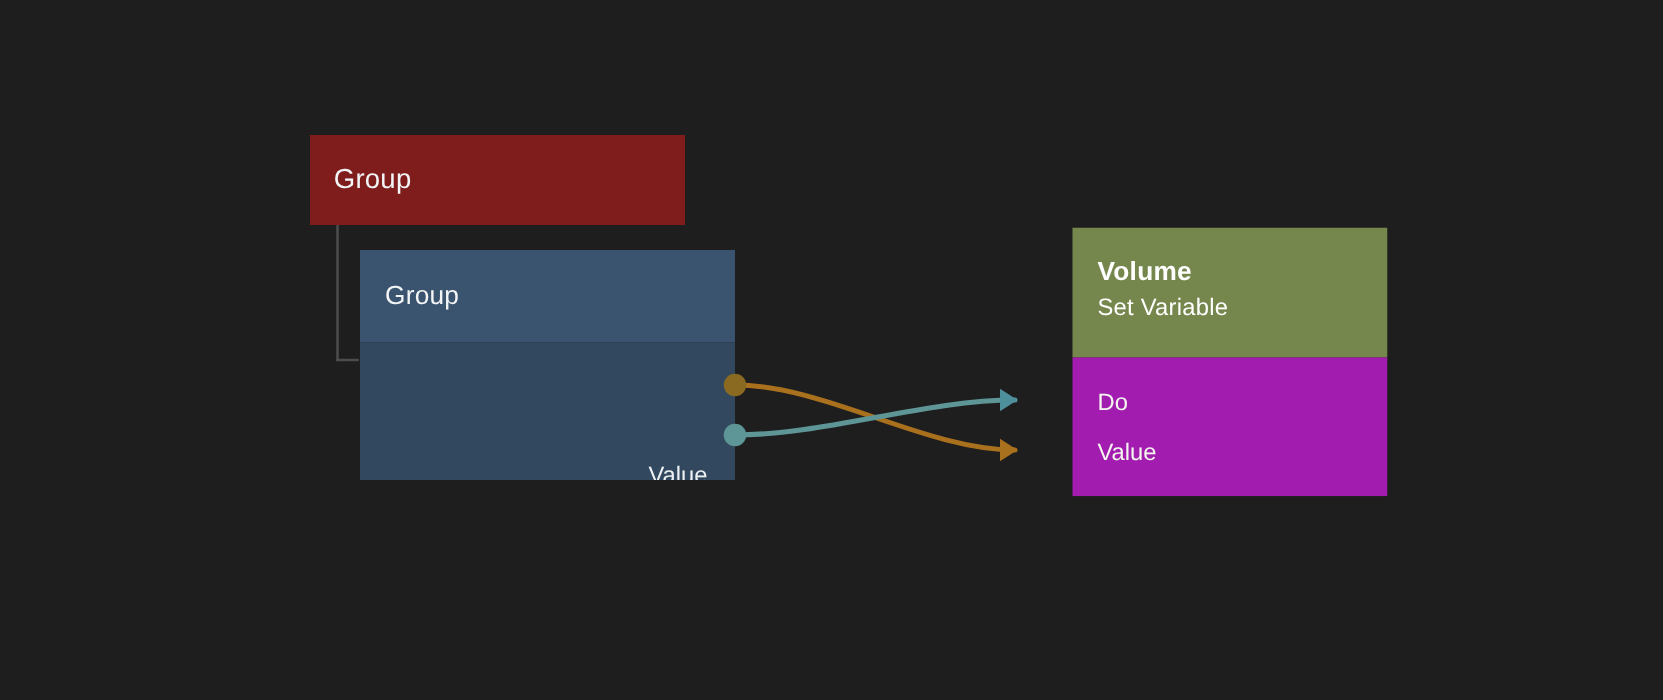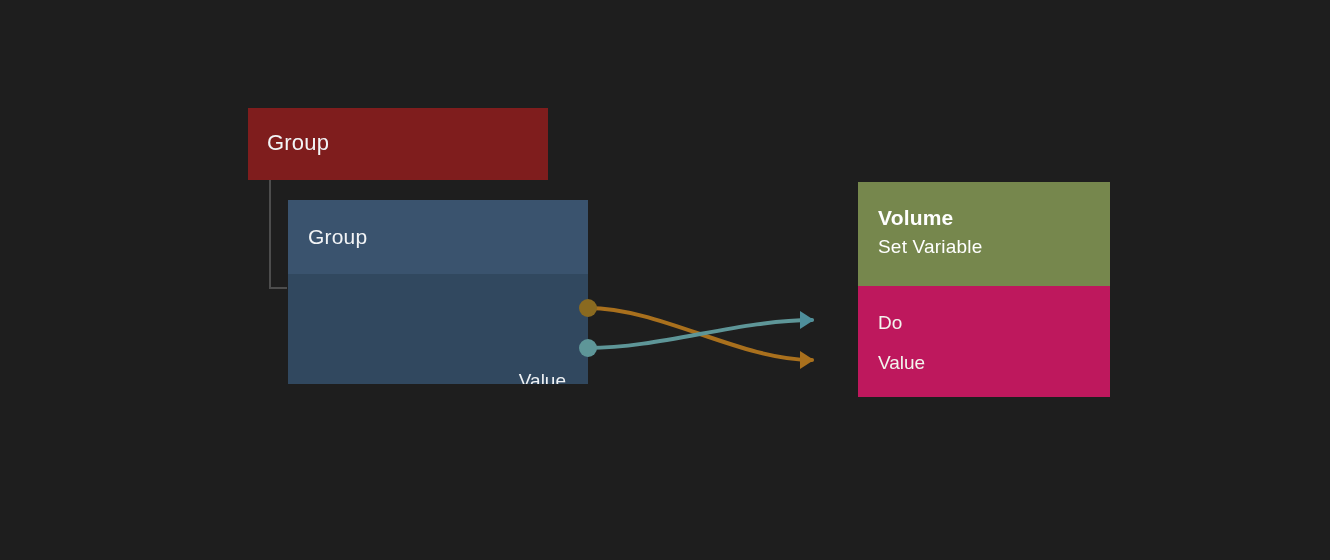--- a/index.html
+++ b/index.html
@@ -140,21 +140,21 @@
     height: 215px;
     padding-left: 48px;
   }
   #volume-node .node-header {
     height: 104px;
     background: #76874d;
     position: relative;
   }
   #volume-node .node-body {
     height: 111px;
-    background: #be185d;
+    background: #a21caf;
     position: relative;
   }
   #volume-node .title {
     position: absolute;
     left: 20px;
     top: 24px;
     font-size: 21px;
     font-weight: bold;
     color: #ffffff;
     letter-spacing: 0.2px;

